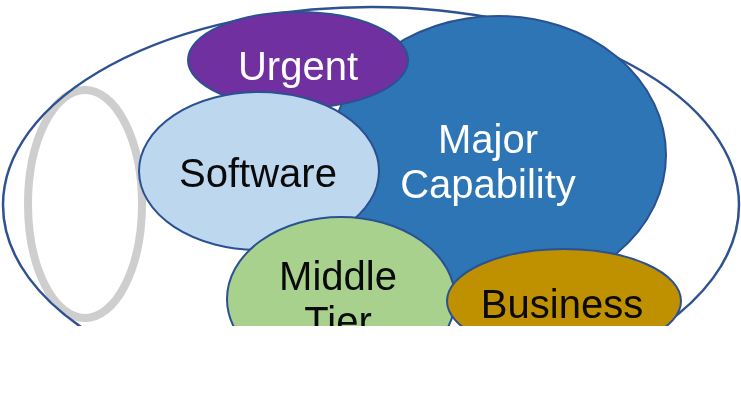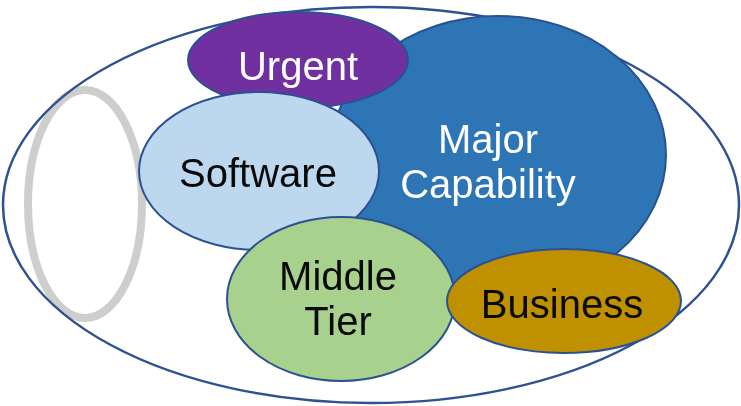--- a/index.html
+++ b/index.html
@@ -4,21 +4,21 @@
 <style>
   html, body {
     margin: 0;
     padding: 0;
     background: #ffffff;
     font-family: "Liberation Sans", sans-serif;
   }
   .stage {
     position: relative;
     width: 741px;
-    height: 406px;
+    height: 326px;
     overflow: hidden;
     background: #ffffff;
   }
   svg.diagram {
     display: block;
     width: 741px;
     height: 406px;
   }
   .shape-label {
     font-family: "Liberation Sans", sans-serif;

